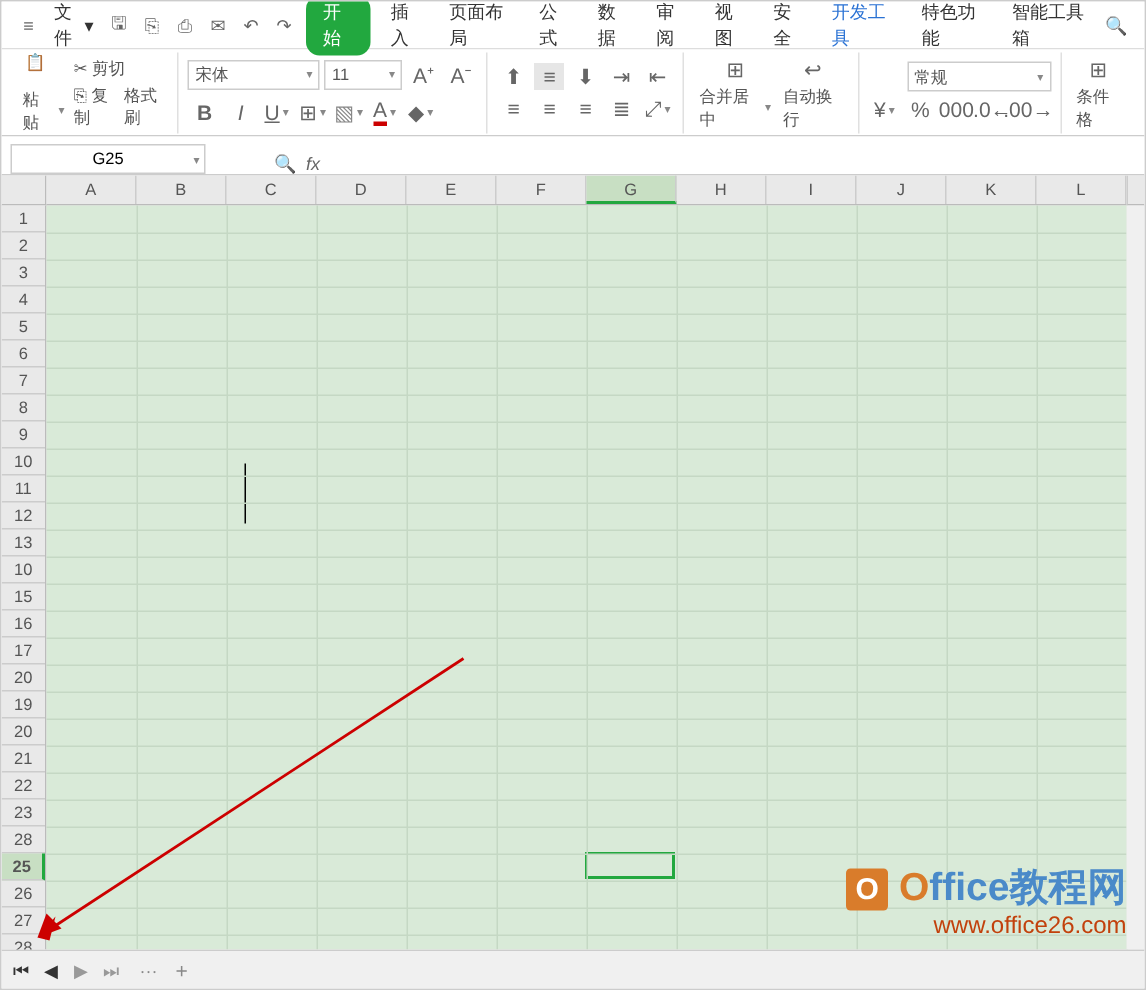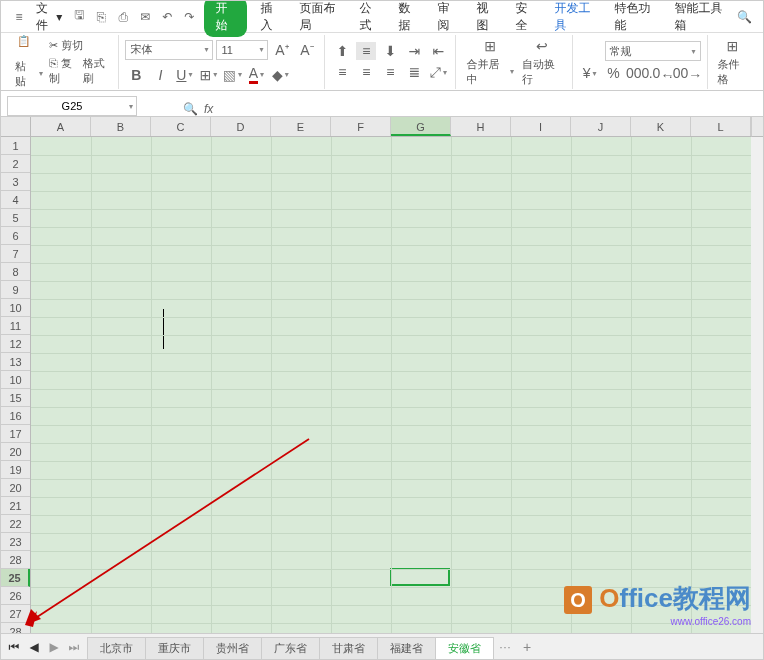--- a/index.html
+++ b/index.html
@@ -57,21 +57,21 @@
     .tabs { display: flex; align-items: flex-end; height: 100%; }
     .tab { padding: 4px 12px; background: #e6e6e6; border: 1px solid #ccc; border-bottom: none; margin-right: -1px; font-size: 11px; color: #555; height: 22px; display: flex; align-items: center; }
     .tab.active { background: #fff; color: #22a83f; font-weight: 500; border-top: 1px solid #ccc; }
     .tab-more { padding: 2px 6px; color: #888; }
     .tab-add { padding: 2px 6px; color: #888; font-size: 14px; }
 
     .watermark { position: absolute; right: 12px; bottom: 32px; text-align: right; }
     .watermark .wm-logo { font-size: 26px; font-weight: bold; }
     .watermark .wm-logo .o1 { color: #d97c2b; }
     .watermark .wm-logo .rest { color: #4a8ac9; }
-    .watermark .wm-url { font-size: 10px; color: #8b5cf6; }
+    .watermark .wm-url { font-size: 16px; color: #c2410c; }
 
     .arrow-svg { position: absolute; pointer-events: none; }
   </style>
 </head>
 <body>
 
 <div class="menubar">
   <span class="menu-icon">≡</span>
   <span class="file-drop">
       <span>文件</span>
@@ -332,24 +332,15 @@
   <div class="wm-url">www.office26.com</div>
 </div>
 
 <div class="tab-bar">
   <div class="tab-nav">
     <span class="active">⏮</span>
     <span class="active">◀</span>
     <span>▶</span>
     <span>⏭</span>
   </div>
-  <div class="tabs" id="tabs">
-      <div class="tab">北京市</div>
-      <div class="tab">重庆市</div>
-      <div class="tab">贵州省</div>
-      <div class="tab">广东省</div>
-      <div class="tab">甘肃省</div>
-      <div class="tab">福建省</div>
-      <div class="tab active">安徽省</div>
-    </div>
   <span class="tab-more">···</span>
   <span class="tab-add">+</span>
 </div>
 
 </body></html>

